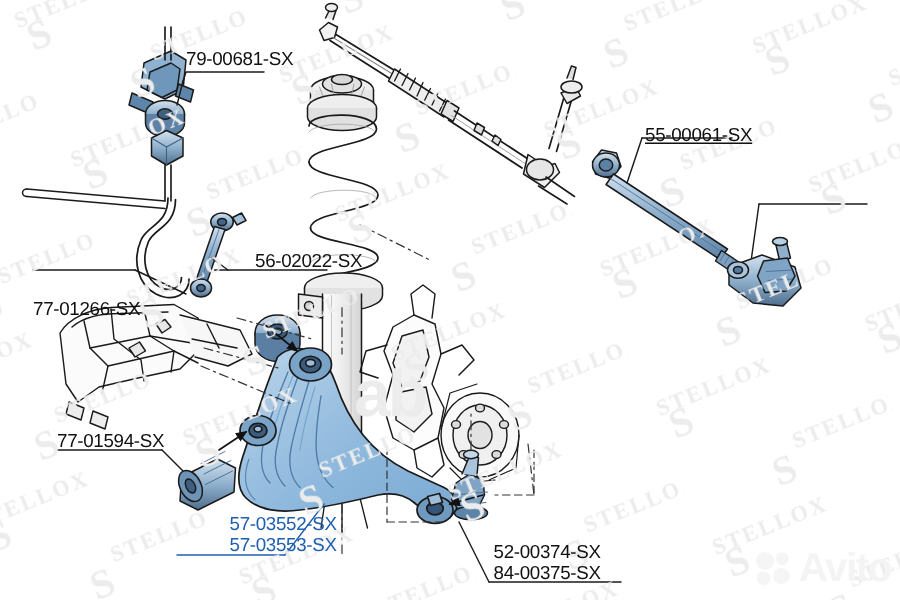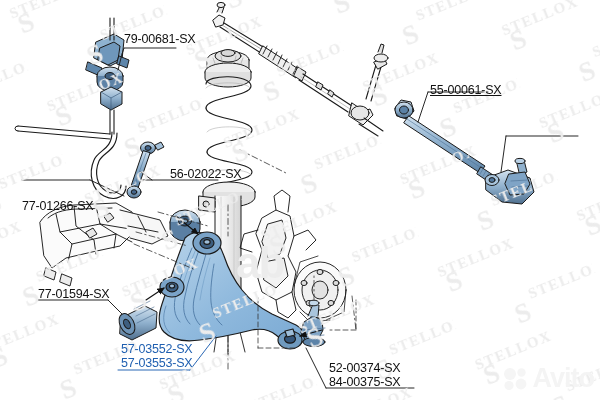--- a/index.html
+++ b/index.html
@@ -36,21 +36,21 @@
   
   .lbl{
     position:absolute;z-index:8;
     font-family:"Liberation Sans", sans-serif;
     font-size:12.5px;
     color:#111;
     line-height:13.5px;
     white-space:nowrap;
     letter-spacing:-0.2px;
   }
-  .lbl.blue{color:#1f5fb0;}
+  .lbl.blue{color:#1f5fb0;margin-left:32px;}
   .lbl .row{display:block;}
 </style>
 </head>
 <body>
 
 <div id="stage">
 
   <div class="wm-layer">
     <svg width="600" height="400" viewBox="0 0 600 400">
       <defs>

